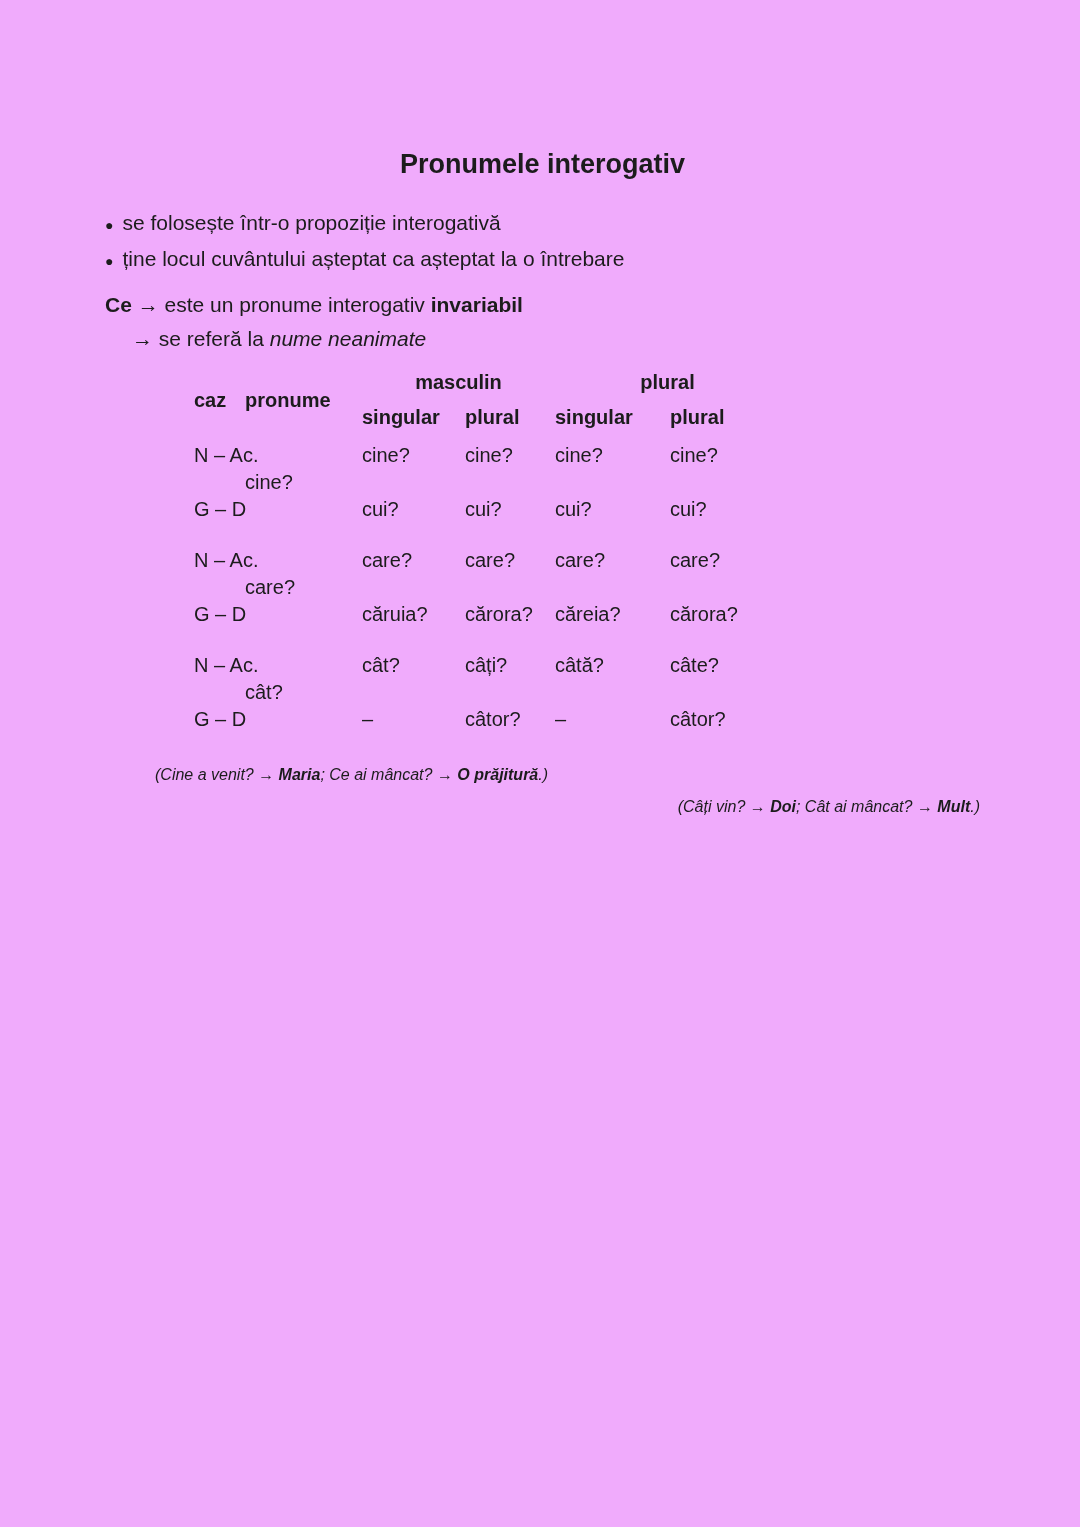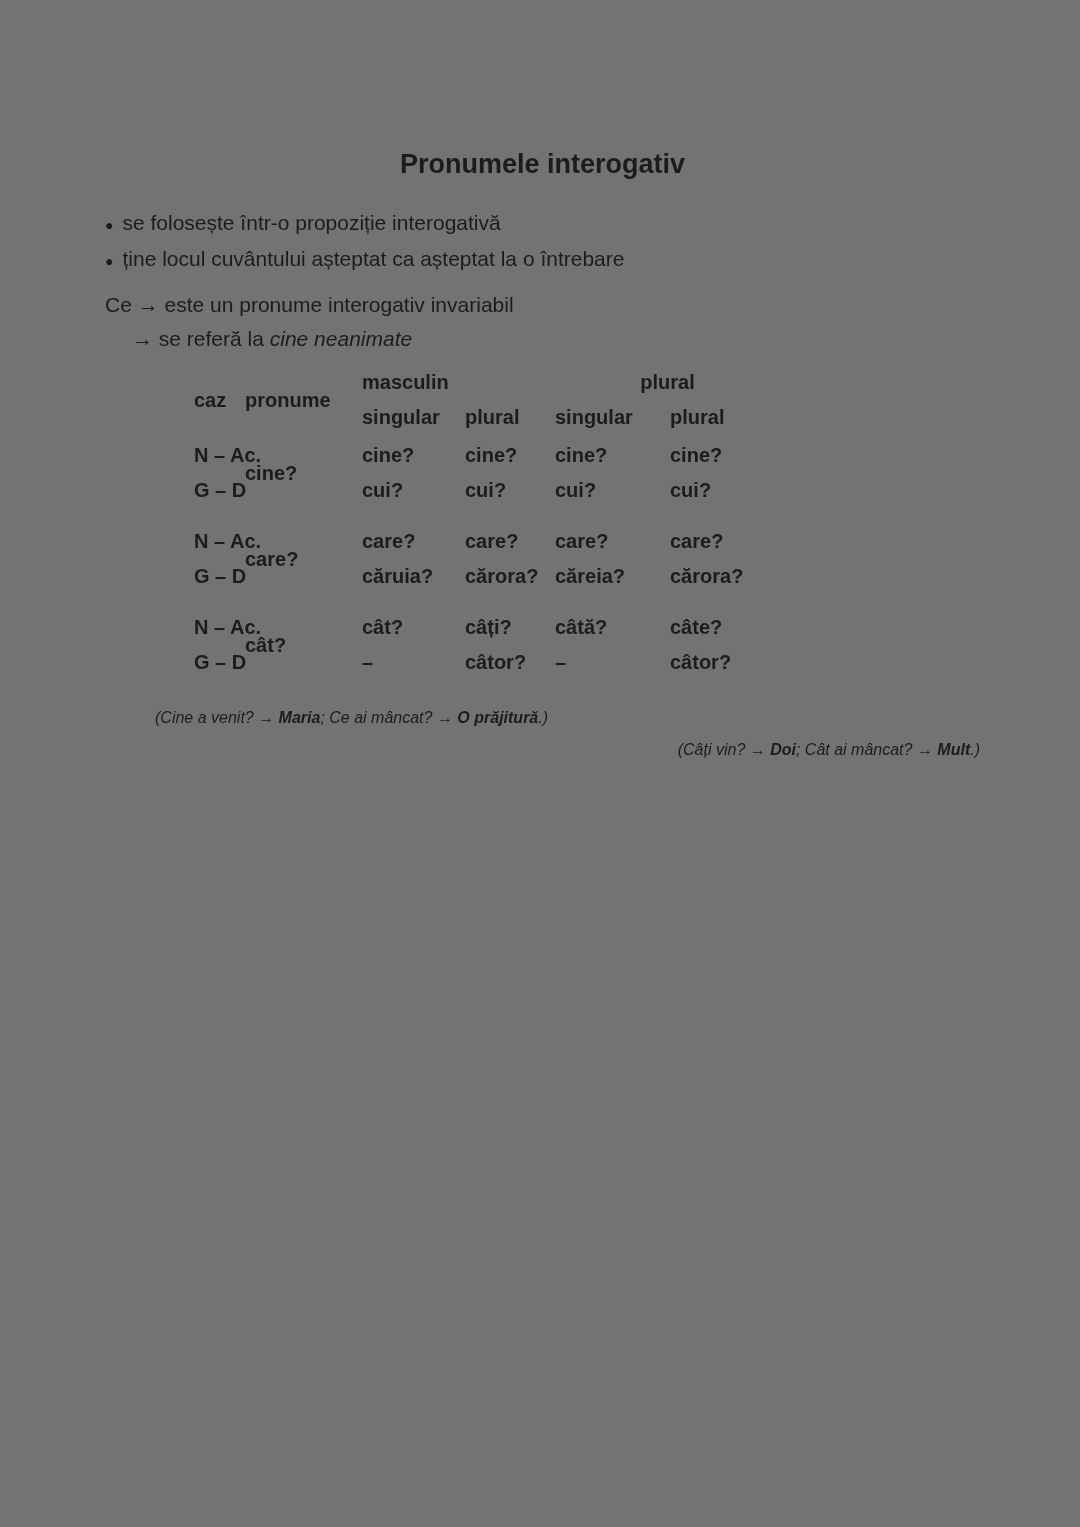--- a/index.html
+++ b/index.html
@@ -9,53 +9,53 @@
     background: #ffffff;
     font-family: "Liberation Sans", sans-serif;
     color: #1c1c1c;
     overflow: hidden;
   }
   .page {
     box-sizing: border-box;
     width: 1080px;
     height: 1527px;
     padding: 149px 100px 40px 105px;
-    background: #737373;
+    background: #f0abfc;
   }
   .title {
     font-size: 27px;
     font-weight: 700;
     text-align: center;
     line-height: 30px;
     margin: 0 0 27px 0;
   }
   .line { font-size: 21px; line-height: 34px; }
-  .b  { font-weight: 400; }
+  .b  { font-weight: 700; }
   .it { font-style: italic; }
   .bi { font-weight: 700; font-style: italic; }
   .bullet-row { display: flex; gap: 9px; align-items: baseline; }
   .bullet-dot { font-size: 14px; }
   .indent1 { margin-left: 50px; }
   .indent2 { margin-left: 27px; }
   .indent3 { margin-left: 65px; text-align: right; }
   .gap-top { margin-top: 10px; }
 
   
   .tbl { margin-left: 55px; margin-top: 14px; font-size: 20px; }
   .tgrid { display: grid; grid-template-columns: 85px 117px 103px 90px 115px 110px; }
   .thead  { grid-auto-rows: 24px; row-gap: 11px; font-weight: 700; }
-  .tgroup { grid-auto-rows: 24px; row-gap: 11px; margin-top: 27px; font-weight: bold; }
+  .tgroup { grid-auto-rows: 24px; row-gap: 30px; margin-top: 27px; }
   .thead + .tgroup { margin-top: 14px; }
   .c { line-height: 24px; white-space: nowrap; }
   .col1 { grid-column: 1; margin-left: 34px; } .col2 { grid-column: 2; }
   .col3 { grid-column: 3; } .col4 { grid-column: 4; }
   .col5 { grid-column: 5; } .col6 { grid-column: 6; }
   .r1 { grid-row: 1; } .r2 { grid-row: 2; }
   .span2 { grid-row: 1 / 3; align-self: center; }
-  .hmasc { grid-column: 3 / 5; grid-row: 1; text-align: left; }
+  .hmasc { grid-column: 3 / 5; grid-row: 1; text-align: center; }
   .hfem  { grid-column: 5 / 7; grid-row: 1; text-align: center; }
   .pron  { grid-row: 1 / 3; align-self: center; }
 
   
   .answers { margin-top: 28px; }
   .exline { font-size: 16px; line-height: 32px; font-style: italic; }
 </style>
 </head>
 <body>
 
@@ -69,21 +69,21 @@
     </div>
 
   <div class="line bullet-row">
       <span class="bullet-dot">●</span>
       <span>ține locul cuvântului așteptat ca așteptat la o întrebare</span>
     </div>
 
 
   <div class="line gap-top"><span class="b">Ce</span><span> → este un pronume interogativ </span><span class="b">invariabil</span></div>
 
-  <div class="line indent2"><span>→ se referă la </span><span class="it">cine neanimate</span></div>
+  <div class="line indent2"><span>→ se referă la </span><span class="it">nume neanimate</span></div>
 
   <div class="tbl">
 
     <div class="tgrid thead">
       <span class="c col1 span2">caz</span>
       <span class="c col2 span2">pronume</span>
       <span class="c hmasc">masculin</span>
       <span class="c hfem">plural</span>
       <span class="c col3 r2">singular</span>
       <span class="c col4 r2">plural</span>

